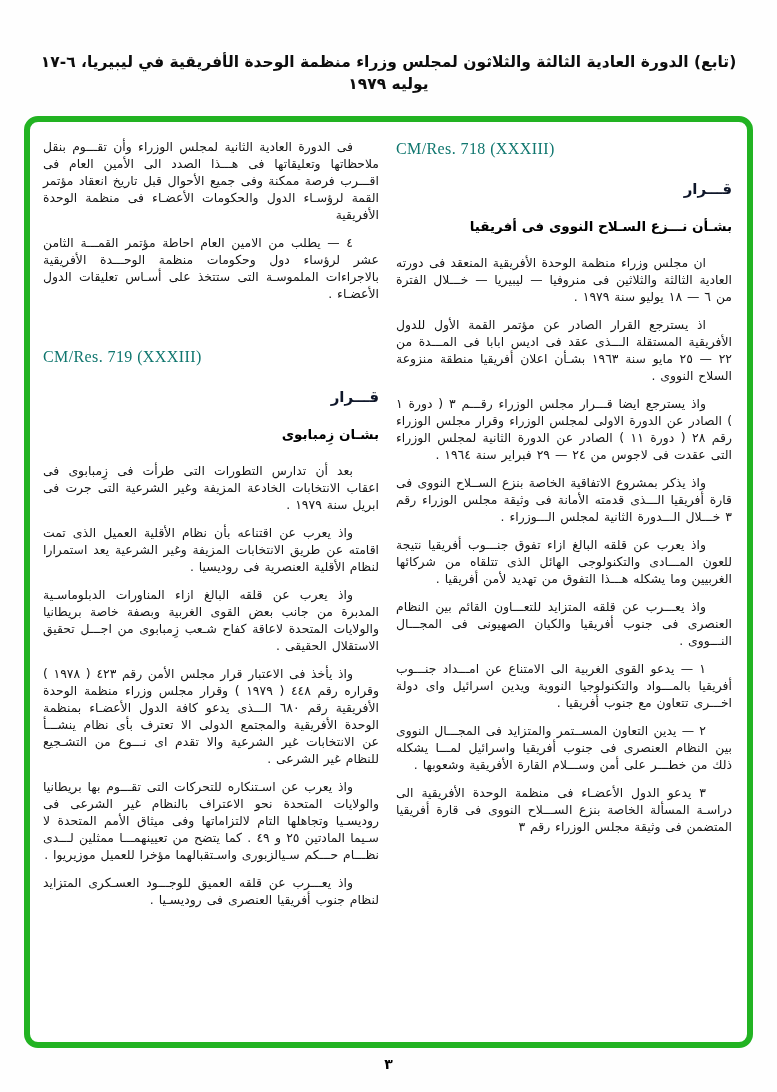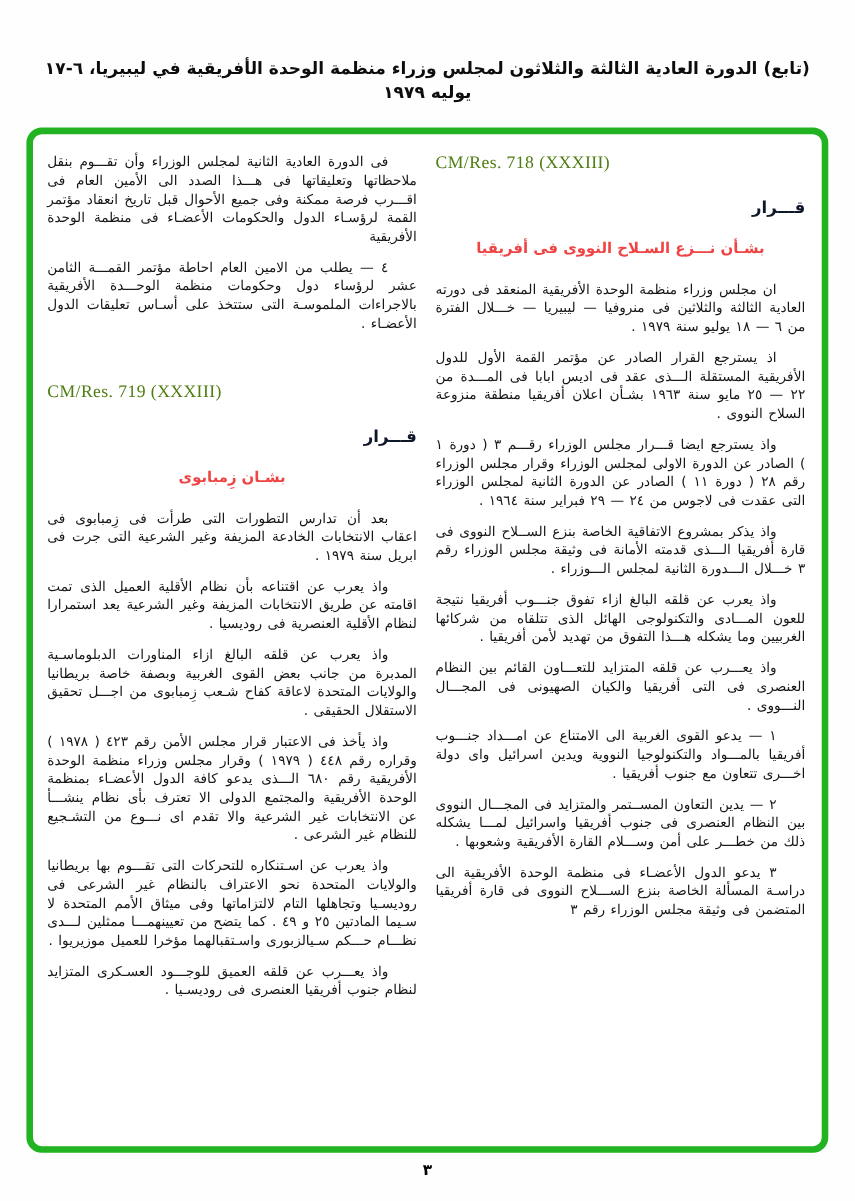--- a/index.html
+++ b/index.html
@@ -22,30 +22,30 @@
     position:absolute;left:24px;right:24px;top:116px;height:932px;
     border:6px solid #22b322;border-radius:14px;background:#ffffff;
     box-sizing:border-box;
     padding:14px 15px 6px 13px;
     display:flex;flex-direction:row;gap:17px;overflow:hidden;
   }
   .col{flex:1 1 0;min-width:0;}
   .doc-ref{
     direction:ltr;text-align:left;
     font-family:"Liberation Serif",serif;
-    font-size:16px;color:#4d7c0f;letter-spacing:.4px;
+    font-size:16px;color:#0f766e;letter-spacing:.4px;
     margin:4px 0 6px 0;
   }
   .res-heading{
     font-size:15px;font-weight:bold;margin:22px 0 20px 0;
     color:#0f172a;
   }
   .res-subject{
-    text-align:center;font-size:13.5px;font-weight:bold;margin:0 0 20px 0;
-    color:#ef4444;
+    text-align:right;font-size:13.5px;font-weight:bold;margin:0 0 20px 0;
+    color:#000000;
   }
   .paras p.para{
     margin:0 0 11px 0;
     font-size:12.4px;font-weight:normal;line-height:17px;
     text-align:justify;text-indent:26px;color:#161616;
     word-spacing:1px;
   }
   .left-top{margin-top:2px;}
   .ref-gap{margin-top:46px;}
   .page-number{
@@ -68,21 +68,21 @@
     <div class="col">
       <div class="doc-ref">CM/Res. 718 (XXXIII)</div>
       <div class="res-heading">قـــرار</div>
       <div class="res-subject">بشـأن نـــزع السـلاح النووى فى أفريقيا</div>
       <div class="paras">
           <p class="para">ان مجلس وزراء منظمة الوحدة الأفريقية المنعقد فى دورته العادية الثالثة والثلاثين فى منروفيا — ليبيريا — خـــلال الفترة من ٦ — ١٨ يوليو سنة ١٩٧٩ .</p>
           <p class="para">اذ يسترجع القرار الصادر عن مؤتمر القمة الأول للدول الأفريقية المستقلة الـــذى عقد فى اديس ابابا فى المـــدة من ٢٢ — ٢٥ مايو سنة ١٩٦٣ بشـأن اعلان أفريقيا منطقة منزوعة السلاح النووى .</p>
           <p class="para">واذ يسترجع ايضا قـــرار مجلس الوزراء رقـــم ٣ ( دورة ١ ) الصادر عن الدورة الاولى لمجلس الوزراء وقرار مجلس الوزراء رقم ٢٨ ( دورة ١١ ) الصادر عن الدورة الثانية لمجلس الوزراء التى عقدت فى لاجوس من ٢٤ — ٢٩ فبراير سنة ١٩٦٤ .</p>
           <p class="para">واذ يذكر بمشروع الاتفاقية الخاصة بنزع الســلاح النووى فى قارة أفريقيا الـــذى قدمته الأمانة فى وثيقة مجلس الوزراء رقم ٣ خـــلال الـــدورة الثانية لمجلس الـــوزراء .</p>
           <p class="para">واذ يعرب عن قلقه البالغ ازاء تفوق جنـــوب أفريقيا نتيجة للعون المـــادى والتكنولوجى الهائل الذى تتلقاه من شركائها الغربيين وما يشكله هـــذا التفوق من تهديد لأمن أفريقيا .</p>
-          <p class="para">واذ يعـــرب عن قلقه المتزايد للتعـــاون القائم بين النظام العنصرى فى التى أفريقيا والكيان الصهيونى فى المجـــال النـــووى .</p>
+          <p class="para">واذ يعـــرب عن قلقه المتزايد للتعـــاون القائم بين النظام العنصرى فى جنوب أفريقيا والكيان الصهيونى فى المجـــال النـــووى .</p>
           <p class="para">١ — يدعو القوى الغربية الى الامتناع عن امـــداد جنـــوب أفريقيا بالمـــواد والتكنولوجيا النووية ويدين اسرائيل واى دولة اخـــرى تتعاون مع جنوب أفريقيا .</p>
           <p class="para">٢ — يدين التعاون المســتمر والمتزايد فى المجـــال النووى بين النظام العنصرى فى جنوب أفريقيا واسرائيل لمـــا يشكله ذلك من خطـــر على أمن وســـلام القارة الأفريقية وشعوبها .</p>
           <p class="para">٣  يدعو الدول الأعضـاء فى منظمة الوحدة الأفريقية الى دراسـة المسألة الخاصة بنزع الســـلاح النووى فى قارة أفريقيا المتضمن فى وثيقة مجلس الوزراء رقم ٣</p>
         </div>
     </div>
 
     <div class="col">
       <div class="paras left-top">
           <p class="para">فى الدورة العادية الثانية لمجلس الوزراء وأن تقـــوم بنقل ملاحظاتها وتعليقاتها فى هـــذا الصدد الى الأمين العام فى اقـــرب فرصة ممكنة وفى جميع الأحوال قبل تاريخ انعقاد مؤتمر القمة لرؤسـاء الدول والحكومات الأعضـاء فى منظمة الوحدة الأفريقية</p>
           <p class="para">٤ — يطلب من الامين العام احاطة مؤتمر القمـــة الثامن عشر لرؤساء دول وحكومات منظمة الوحـــدة الأفريقية بالاجراءات الملموسـة التى ستتخذ على أسـاس تعليقات الدول الأعضـاء .</p>

